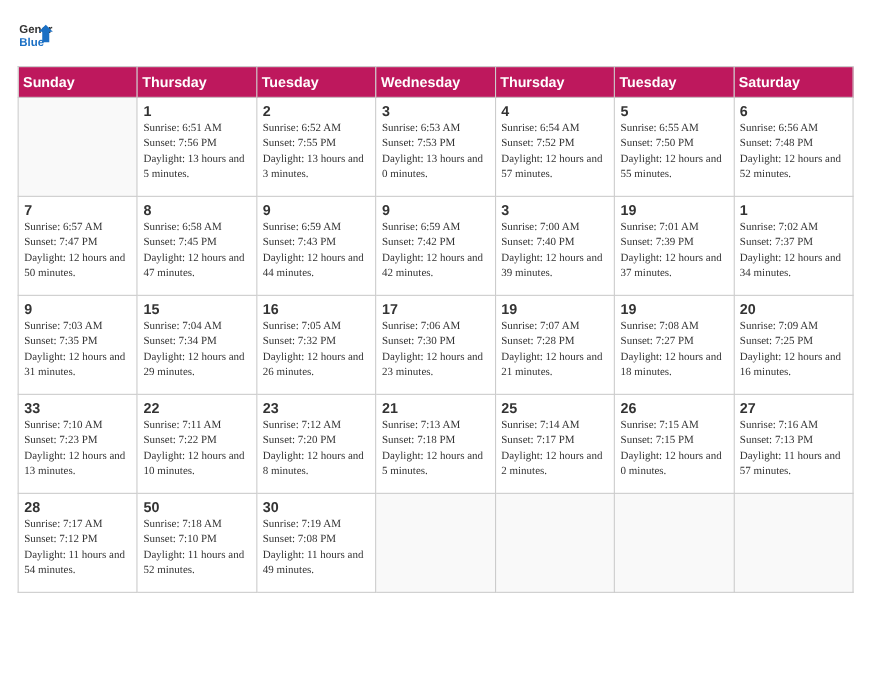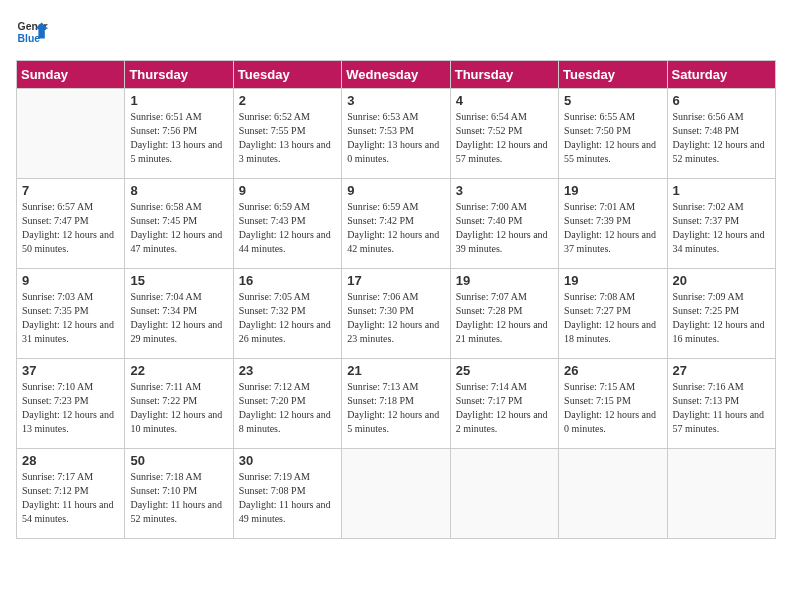--- a/index.html
+++ b/index.html
@@ -188,21 +188,21 @@
           <span class="day-number">19</span>
           <div class="day-info">Sunrise: 7:08 AM<br>Sunset: 7:27 PM<br>Daylight: 12 hours and 18 minutes.</div>
         </td>
         <td>
           <span class="day-number">20</span>
           <div class="day-info">Sunrise: 7:09 AM<br>Sunset: 7:25 PM<br>Daylight: 12 hours and 16 minutes.</div>
         </td>
       </tr>
       <tr>
         <td>
-          <span class="day-number">37</span>
+          <span class="day-number">33</span>
           <div class="day-info">Sunrise: 7:10 AM<br>Sunset: 7:23 PM<br>Daylight: 12 hours and 13 minutes.</div>
         </td>
         <td>
           <span class="day-number">22</span>
           <div class="day-info">Sunrise: 7:11 AM<br>Sunset: 7:22 PM<br>Daylight: 12 hours and 10 minutes.</div>
         </td>
         <td>
           <span class="day-number">23</span>
           <div class="day-info">Sunrise: 7:12 AM<br>Sunset: 7:20 PM<br>Daylight: 12 hours and 8 minutes.</div>
         </td>

